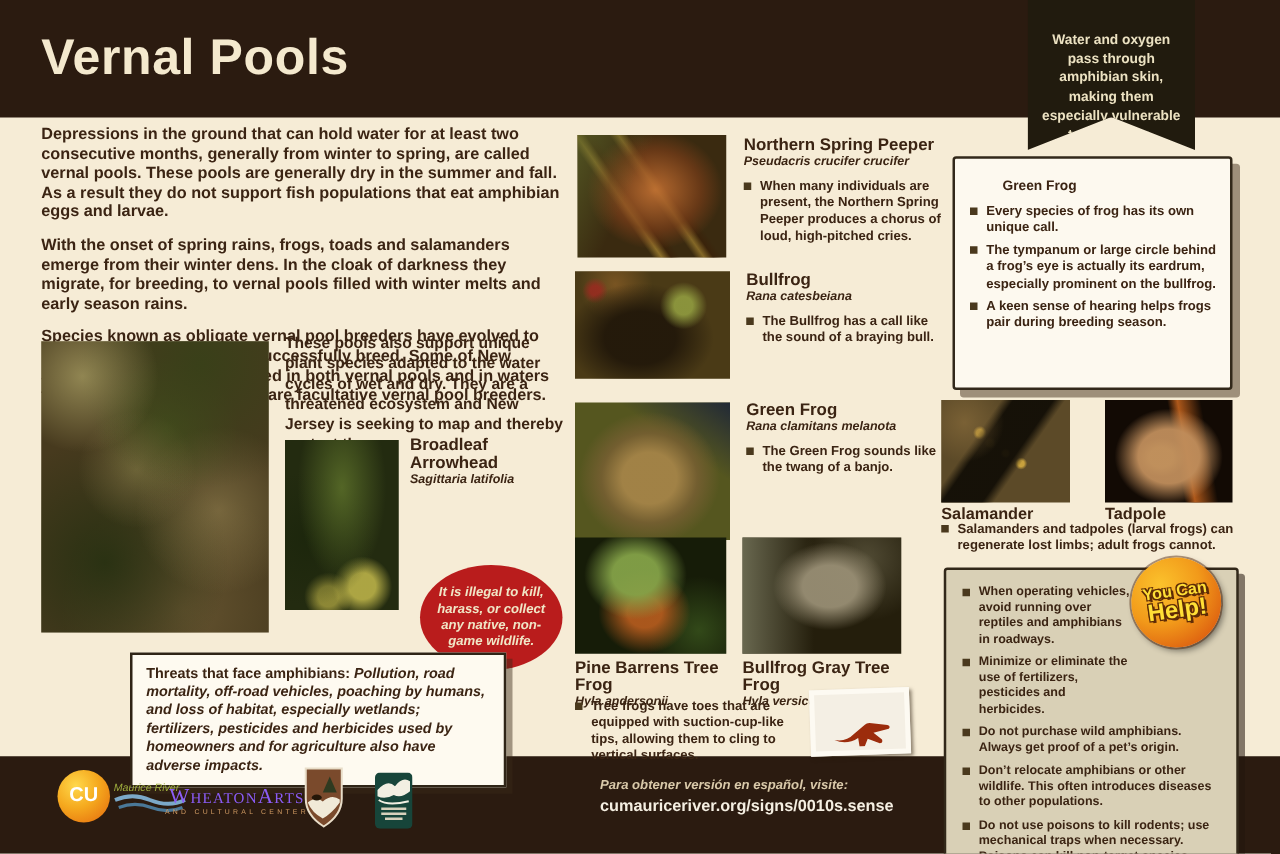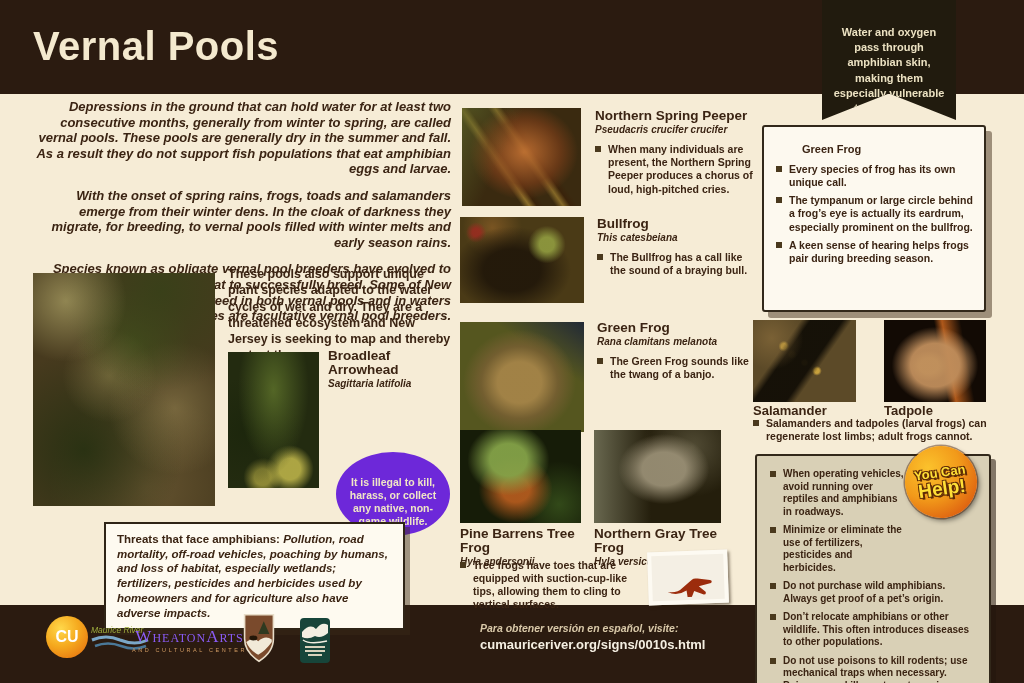--- a/index.html
+++ b/index.html
@@ -11,21 +11,21 @@
   .band-bottom{ position:absolute; left:0; top:605px; width:1024px; height:78px; background:#2b1b10; }
   .title{ position:absolute; left:33px; top:24px; font-size:40px; font-weight:bold;
           color:#f4e9ce; letter-spacing:.5px; }
   
   .ribbon{ position:absolute; left:822px; top:0; width:134px; height:120px; background:#211b0e;
            clip-path:polygon(0 0,100% 0,100% 100%,50% 78%,0 100%);
            padding:25px 10px 0; text-align:center; color:#ece2c2;
            font-size:11px; font-weight:bold; line-height:1.38; z-index:3; }
   
   .intro{ position:absolute; left:33px; top:99px; width:418px; }
-  .intro p{ font-size:13px; line-height:1.2; font-weight:bold; font-style:italic; margin-bottom:11px;text-align:right; }
+  .intro p{ font-size:13px; line-height:1.2; font-weight:bold; margin-bottom:11px; }
   .plant-note{ position:absolute; left:228px; top:266px; width:224px;
                font-size:12.5px; line-height:1.3; font-weight:bold; }
   
   .ph{ position:absolute; }
   .ph-pool{ left:33px; top:273px; width:182px; height:233px;
     background:
       radial-gradient(circle at 18% 12%, rgba(205,195,125,.55), transparent 24%),
       radial-gradient(circle at 70% 8%, rgba(55,65,24,.85), transparent 40%),
       radial-gradient(circle at 42% 44%, rgba(150,135,82,.5), transparent 28%),
       radial-gradient(circle at 78% 58%, rgba(172,152,96,.45), transparent 34%),
@@ -103,23 +103,23 @@
   .blist li::before{ content:""; position:absolute; left:0; top:3px; width:6px; height:6px;
                      background:#4a391d; }
   .cap-peeper{ position:absolute; left:595px; top:109px; width:164px; }
   .cap-bullfrog{ position:absolute; left:597px; top:217px; width:160px; }
   .cap-greenfrog{ position:absolute; left:597px; top:321px; width:160px; }
   .cap-pine{ position:absolute; left:460px; top:527px; width:133px; }
   .cap-gray{ position:absolute; left:594px; top:527px; width:140px; }
   .treefact{ position:absolute; left:460px; top:551px; width:187px; }
   .ah-caption{ position:absolute; left:328px; top:349px; width:112px; }
   
-  .oval{ position:absolute; left:336px; top:452px; width:114px; height:84px; background:#6d28d9;
-         border-radius:50%; display:flex; align-items:flex-end; justify-content:center;
-         text-align:center; color:#f0e6c6; font-size:10.5px; font-weight:bold; 
+  .oval{ position:absolute; left:336px; top:452px; width:114px; height:84px; background:#b91c1c;
+         border-radius:50%; display:flex; align-items:center; justify-content:center;
+         text-align:center; color:#f0e6c6; font-size:10.5px; font-weight:bold; font-style:italic;
          line-height:1.25; padding:8px 10px; }
   
   .threats{ position:absolute; left:104px; top:522px; width:301px; background:#fefaf0;
             border:2px solid #2f2416; box-shadow:5px 5px 0 rgba(58,42,24,.45);
             padding:8px 11px; font-size:11.5px; line-height:1.28; }
   .threats .lead{ font-weight:bold; }
   .threats .rest{ font-weight:bold; font-style:italic; }
   
   .eyes-box{ position:absolute; left:762px; top:125px; width:224px; height:187px;
              background:#fdf9ef; border:2px solid #32281a; border-radius:3px;
@@ -208,21 +208,21 @@
     <div class="sp-name">Northern Spring Peeper</div>
     <div class="sp-latin">Pseudacris crucifer crucifer</div>
     <ul class="blist">
         <li>When many individuals are present, the Northern Spring Peeper produces a chorus of loud, high-pitched cries.</li>
       </ul>
   </div>
 
   <div class="ph ph-bullfrog"></div>
   <div class="cap-bullfrog">
     <div class="sp-name">Bullfrog</div>
-    <div class="sp-latin">This catesbeiana</div>
+    <div class="sp-latin">Rana catesbeiana</div>
     <ul class="blist">
         <li>The Bullfrog has a call like the sound of a braying bull.</li>
       </ul>
   </div>
 
   <div class="ph ph-greenfrog"></div>
   <div class="cap-greenfrog">
     <div class="sp-name">Green Frog</div>
     <div class="sp-latin">Rana clamitans melanota</div>
     <ul class="blist">
@@ -230,21 +230,21 @@
       </ul>
   </div>
 
   <div class="ph ph-pine"></div>
   <div class="ph ph-gray"></div>
   <div class="cap-pine">
     <div class="sp-name">Pine Barrens Tree Frog</div>
     <div class="sp-latin">Hyla andersonii</div>
   </div>
   <div class="cap-gray">
-    <div class="sp-name">Northern Gray Tree Frog</div>
+    <div class="sp-name">Bullfrog Gray Tree Frog</div>
     <div class="sp-latin">Hyla versicolor</div>
   </div>
   <div class="treefact">
     <ul class="blist">
         <li>Tree frogs have toes that are equipped with suction-cup-like tips, allowing them to cling to vertical surfaces.</li>
       </ul>
   </div>
   <div class="ph ph-foot">
     <svg width="58" height="38" viewBox="0 0 60 40">
       <path fill="#9c2c0c" d="M8 34 q10 2 16 -4 l10 -8 q2 -2 6 -1 l13 2 q3 1 1 3 l-13 3 7 6 q1 3 -2 3 l-10 -4 -3 7 q-2 3 -4 0 l-1 -8 q-10 6 -20 1z"></path>
@@ -314,17 +314,17 @@
         <rect x="0" y="0" width="30" height="45" rx="4" fill="#17453a"></rect>
         <path d="M2 14 q8 -9 14 -3 q6 -8 12 -4 v8 q-7 6 -13 3 q-7 4 -13 1 z" fill="#f2efe2"></path>
         <path d="M3 22 q7 5 24 1" stroke="#f2efe2" stroke-width="1.5" fill="none"></path>
         <rect x="5" y="28" width="20" height="2" fill="#d8d2bc"></rect>
         <rect x="5" y="32" width="20" height="2" fill="#d8d2bc"></rect>
         <rect x="8" y="36" width="14" height="2" fill="#d8d2bc"></rect>
       </svg>
     </div>
     <div class="spanish">
       <div class="sp1">Para obtener versión en español, visite:</div>
-      <div class="sp2">cumauriceriver.org/signs/0010s.html</div>
+      <div class="sp2">cumauriceriver.org/signs/0010s.sense</div>
     </div>
   </div>
 
 </div>
 
 </body></html>

